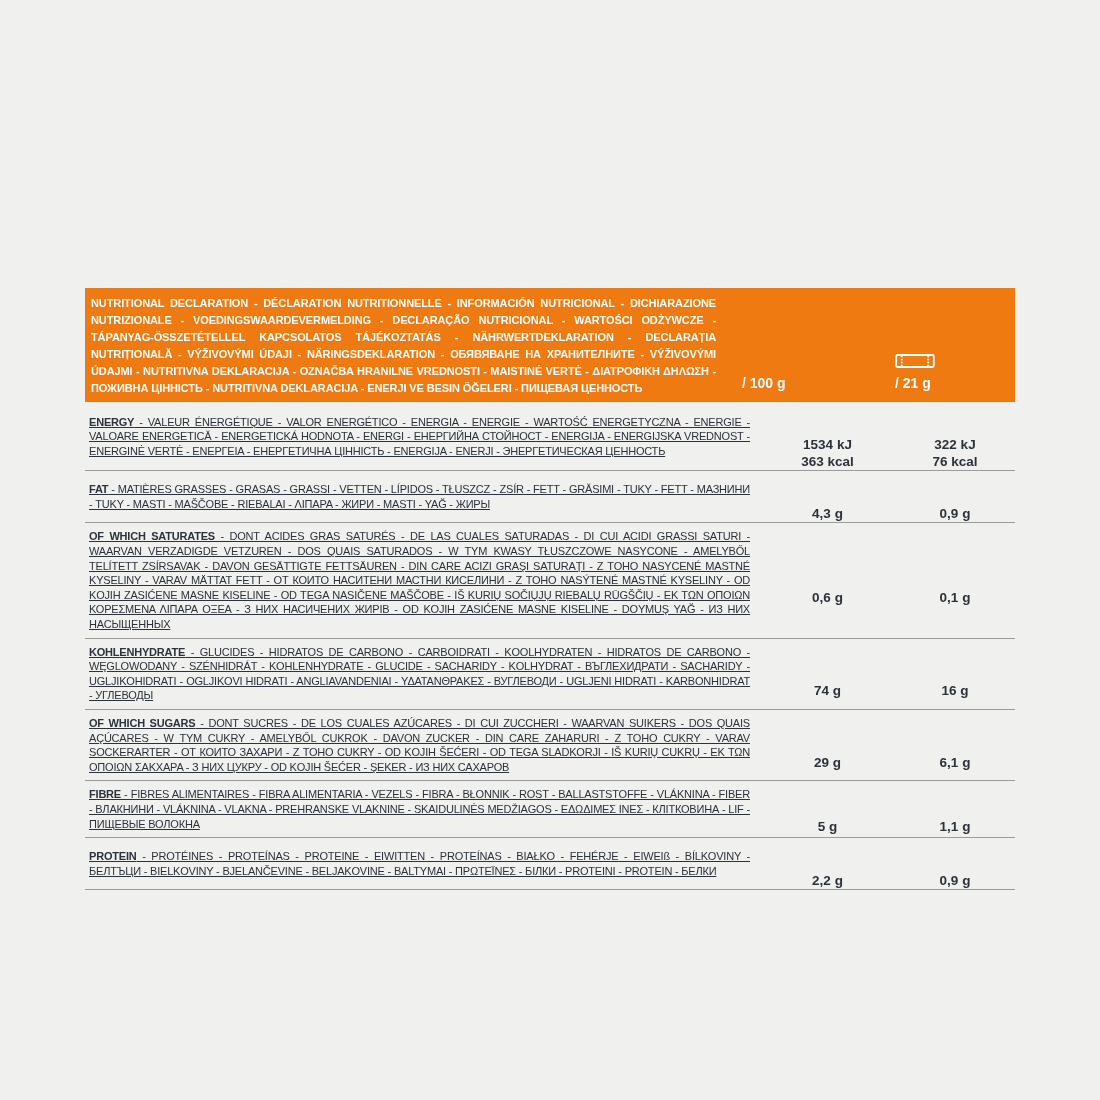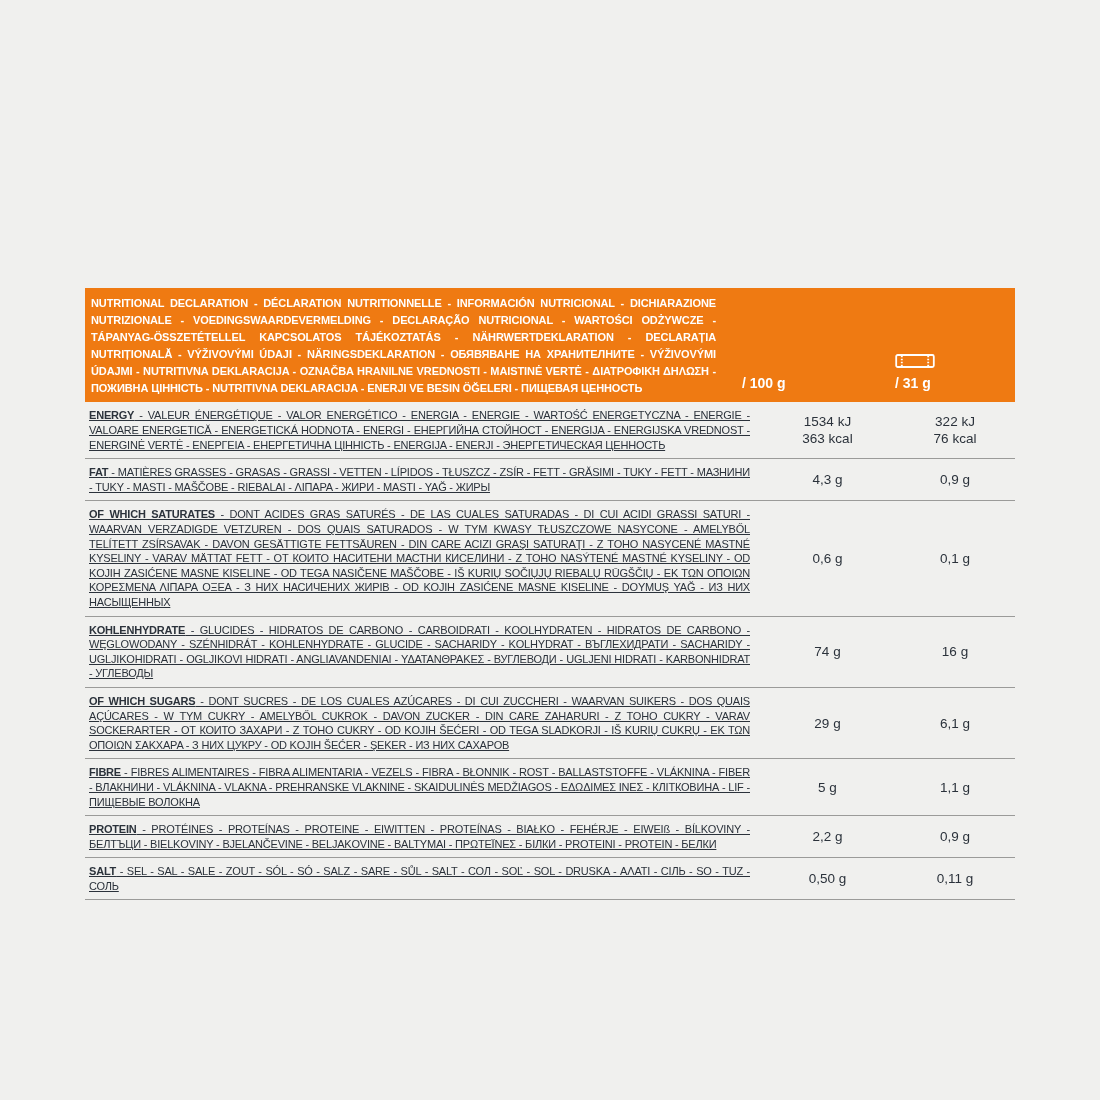--- a/index.html
+++ b/index.html
@@ -66,45 +66,46 @@
     font-size:11px;
     line-height:14.6px;
     letter-spacing:-0.2px;
     text-align:justify;
     padding:6px 10px 6px 4px;
     text-decoration:underline;
   }
   .lbl b{font-weight:bold;}
   .val{
     text-align:center;
-    font-weight:normal;
+    font-weight:bold;
     font-size:13.5px;
     line-height:17px;
     white-space:pre-line;
+    margin-top:34px;
   }
   .val100{width:135px;}
   .val21{width:120px;}
 </style>
 </head>
 <body>
 
 <div class="nutri-table">
 
   <div class="thead">
     <div class="thead-title">NUTRITIONAL DECLARATION - DÉCLARATION NUTRITIONNELLE - INFORMACIÓN NUTRICIONAL - DICHIARAZIONE NUTRIZIONALE - VOEDINGSWAARDEVERMELDING - DECLARAÇÃO NUTRICIONAL - WARTOŚCI ODŻYWCZE - TÁPANYAG-ÖSSZETÉTELLEL KAPCSOLATOS TÁJÉKOZTATÁS - NÄHRWERTDEKLARATION - DECLARAȚIA NUTRIȚIONALĂ - VÝŽIVOVÝMI ÚDAJI - NÄRINGSDEKLARATION - ОБЯВЯВАНЕ НА ХРАНИТЕЛНИТЕ - VÝŽIVOVÝMI ÚDAJMI - NUTRITIVNA DEKLARACIJA - OZNAČBA HRANILNE VREDNOSTI - MAISTINĖ VERTĖ - ΔΙΑΤΡΟΦΙΚΗ ΔΗΛΩΣΗ - ПОЖИВНА ЦІННІСТЬ - NUTRITIVNA DEKLARACIJA - ENERJI VE BESIN ÖĞELERI - ПИЩЕВАЯ ЦЕННОСТЬ</div>
     <div class="thead-col col100">
       <div class="unit">/ 100 g</div>
     </div>
     <div class="thead-col col21">
       <svg class="bar-icon" width="40" height="18" viewBox="0 0 40 18" aria-hidden="true">
         <rect x="1.2" y="3" width="37.6" height="12" rx="1.5" fill="none" stroke="#fff" stroke-width="1.8"></rect>
         <line x1="6.8" y1="3.8" x2="6.8" y2="14.2" stroke="#fff" stroke-width="1.9" stroke-dasharray="1.5 1.5"></line>
         <line x1="33.2" y1="3.8" x2="33.2" y2="14.2" stroke="#fff" stroke-width="1.9" stroke-dasharray="1.5 1.5"></line>
       </svg>
-      <div class="unit">/ 31 g</div>
+      <div class="unit">/ 21 g</div>
     </div>
   </div>
 
   <div class="row">
     <div class="lbl"><b>ENERGY</b><span> - VALEUR ÉNERGÉTIQUE - VALOR ENERGÉTICO - ENERGIA - ENERGIE - WARTOŚĆ ENERGETYCZNA - ENERGIE - VALOARE ENERGETICĂ - ENERGETICKÁ HODNOTA - ENERGI - ЕНЕРГИЙНА СТОЙНОСТ - ENERGIJA  - ENERGIJSKA VREDNOST - ENERGINĖ VERTĖ - ΕΝΕΡΓΕΙΑ - ЕНЕРГЕТИЧНА ЦІННІСТЬ - ENERGIJA - ENERJI - ЭНЕРГЕТИЧЕСКАЯ ЦЕННОСТЬ</span></div>
     <div class="val val100">1534 kJ
 363 kcal</div>
     <div class="val val21">322 kJ
 76 kcal</div>
   </div>
@@ -138,19 +139,14 @@
     <div class="val val100">5 g</div>
     <div class="val val21">1,1 g</div>
   </div>
 
   <div class="row">
     <div class="lbl"><b>PROTEIN</b><span> - PROTÉINES - PROTEÍNAS - PROTEINE - EIWITTEN - PROTEÍNAS - BIAŁKO - FEHÉRJE - EIWEIß - BÍLKOVINY - БЕЛТЪЦИ - BIELKOVINY - BJELANČEVINE - BELJAKOVINE - BALTYMAI - ΠΡΩΤΕΪΝΕΣ - БІЛКИ - PROTEINI - PROTEIN - БЕЛКИ</span></div>
     <div class="val val100">2,2 g</div>
     <div class="val val21">0,9 g</div>
   </div>
 
-  <div class="row">
-    <div class="lbl"><b>SALT</b><span> - SEL - SAL - SALE - ZOUT - SÓL - SÓ - SALZ - SARE -  SŮL  - SALT - СОЛ - SOĽ - SOL - DRUSKA - ΑΛΑΤΙ - СІЛЬ - SO  - TUZ - СОЛЬ</span></div>
-    <div class="val val100">0,50 g</div>
-    <div class="val val21">0,11 g</div>
-  </div>
 
 </div>
 
 </body></html>

